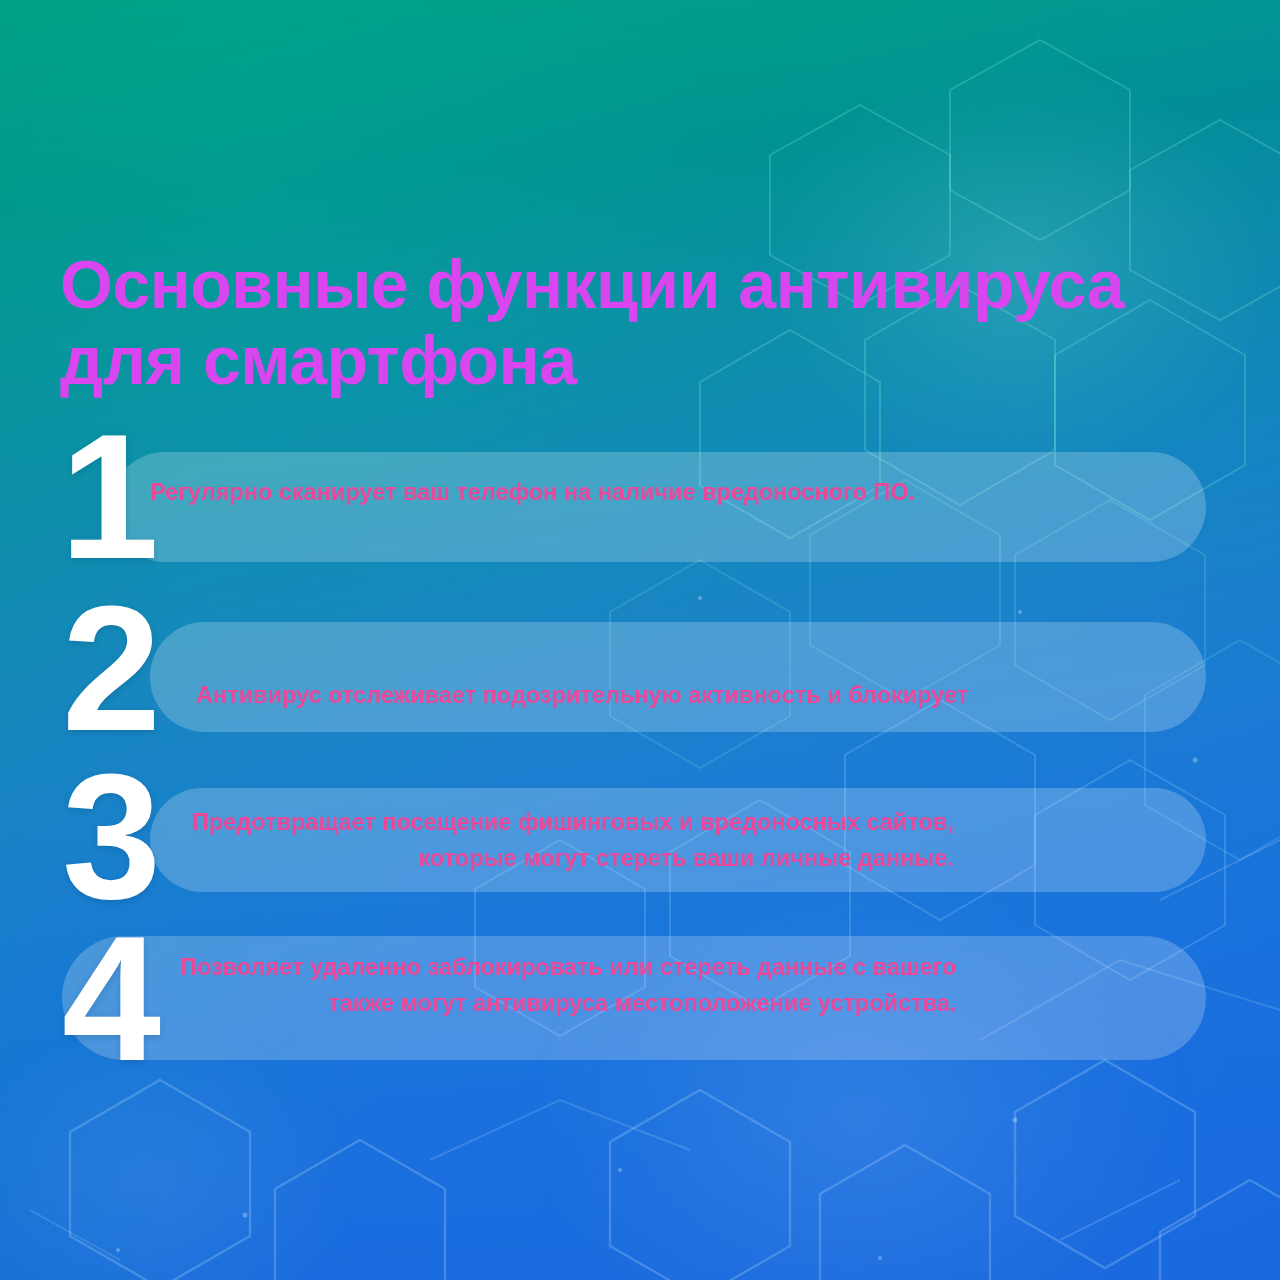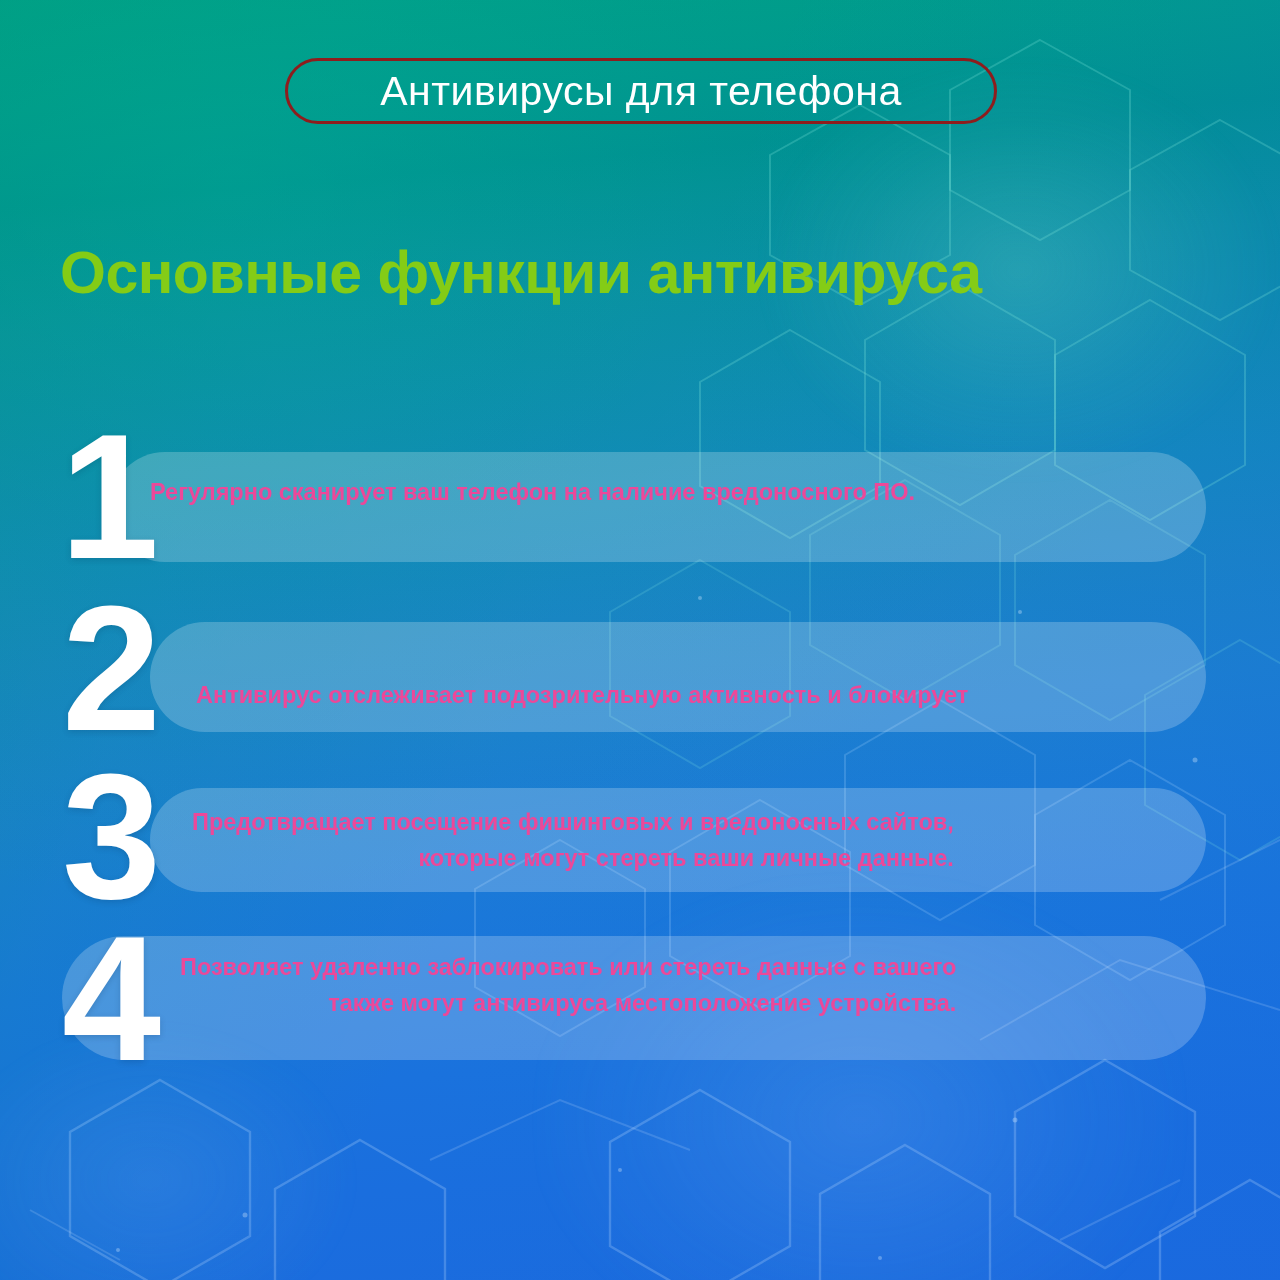--- a/index.html
+++ b/index.html
@@ -107,22 +107,22 @@
     line-height: 1;
     white-space: nowrap;
   }
 
   
   .heading {
     position: absolute;
     left: 60px;
     top: 200px;
     width: 1120px;
-    color: #84cc16;
-    font-size: 59px;
+    color: #d946ef;
+    font-size: 68px;
     font-weight: 700;
     line-height: 1.12;
     letter-spacing: -0.5px;
   }
   .heading .ln { display: block; }
 
   
   .item {
     position: absolute;
     left: 0;
@@ -231,26 +231,24 @@
         <circle cx="1020" cy="612" r="2"></circle>
         <circle cx="1195" cy="760" r="2.5"></circle>
       </g>
     </svg>
   </div>
 
   <div class="glow-a"></div>
   <div class="glow-b"></div>
   <div class="glow-c"></div>
 
-  <div class="badge">
-    <span class="badge-text">Антивирусы для телефона</span>
-  </div>
 
   <h1 class="heading">
     <span class="ln">Основные функции антивируса</span>
+    <span class="ln">для смартфона</span>
   </h1>
 
   <div class="item" id="item1">
     <div class="pill"></div>
     <div class="num">1</div>
     <div class="body">
       <span class="ln"> Регулярно сканирует ваш телефон на наличие вредоносного ПО.</span>
     </div>
   </div>
 

